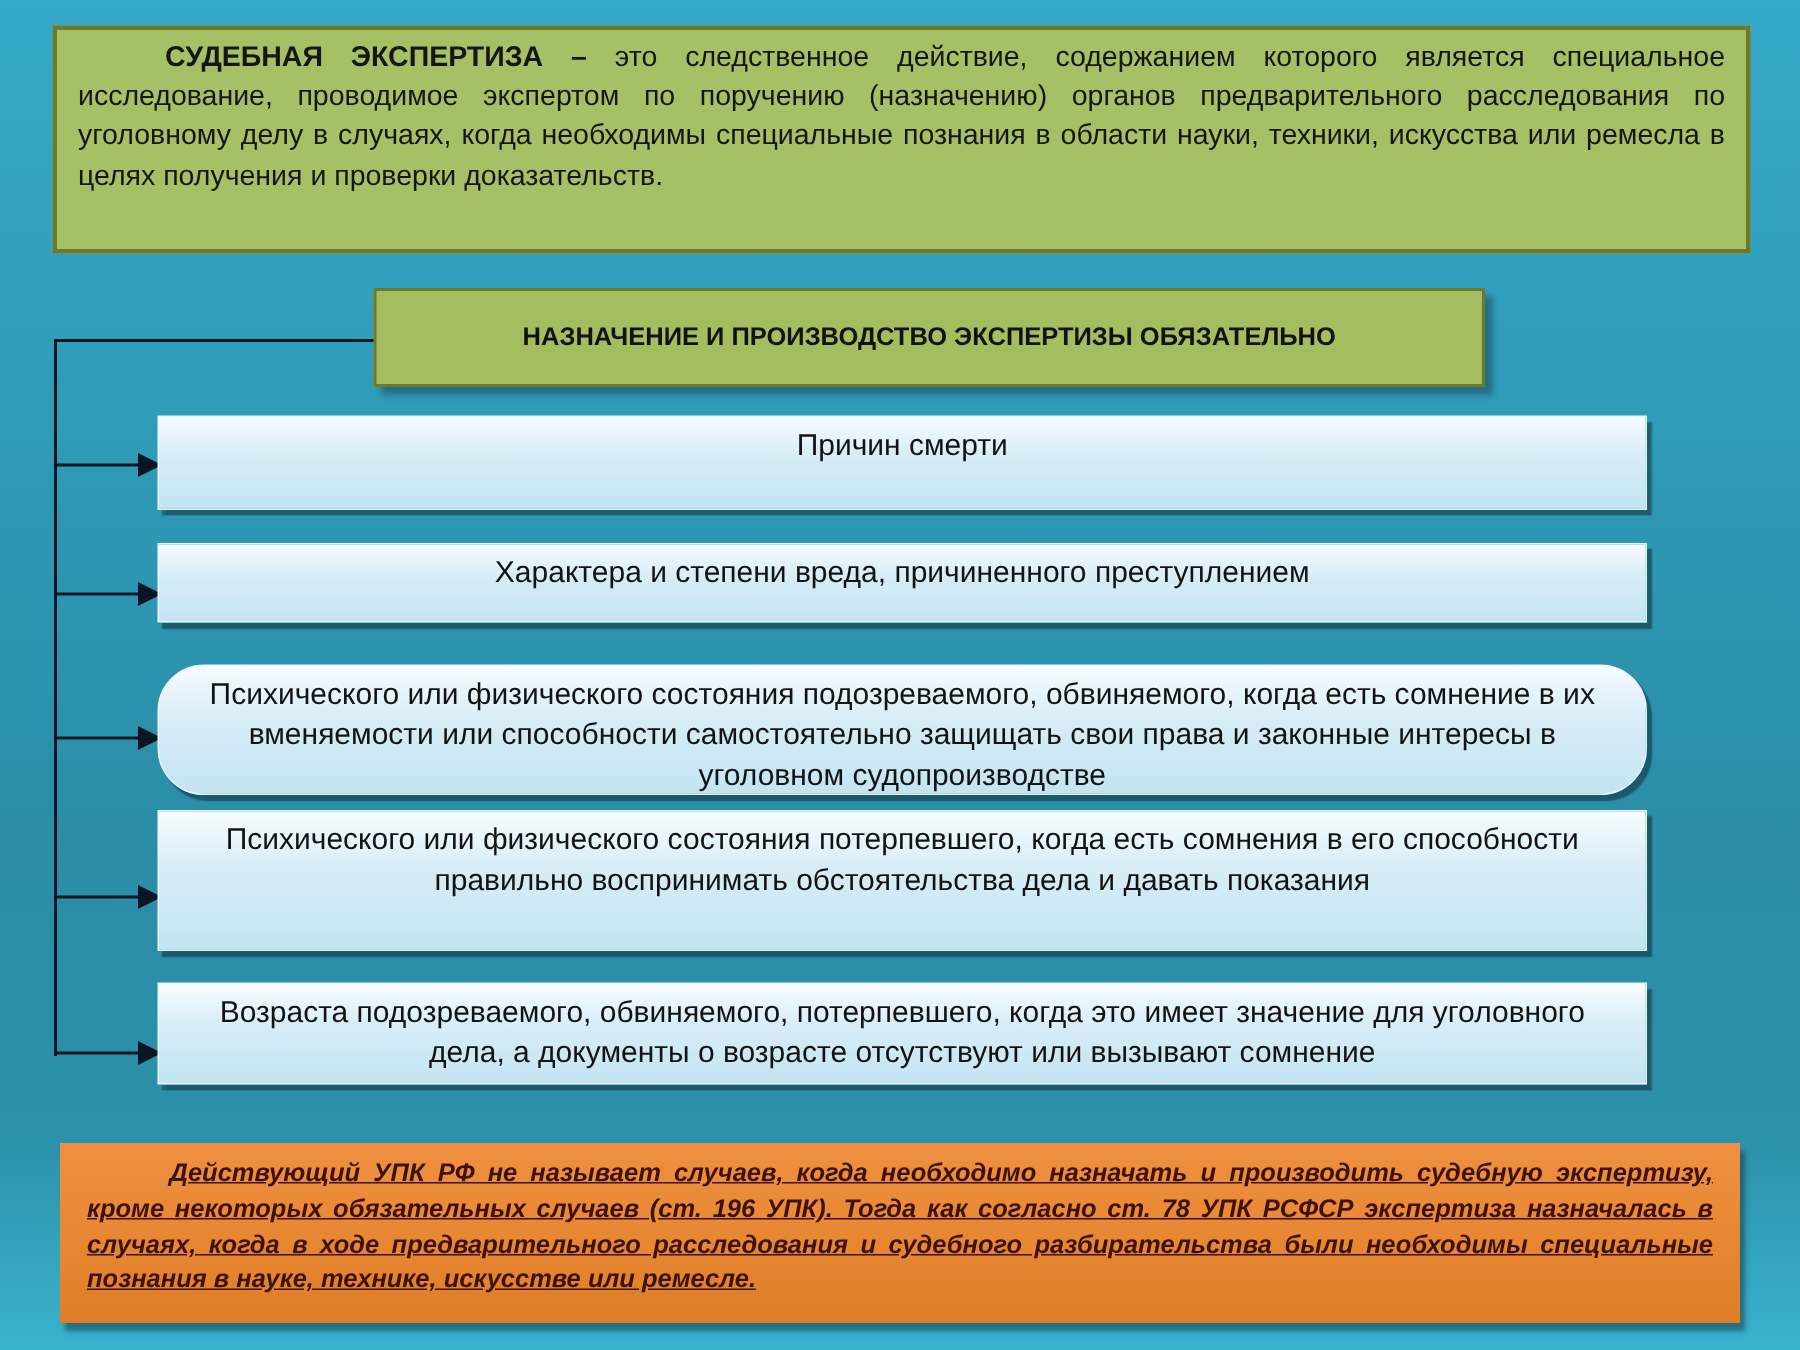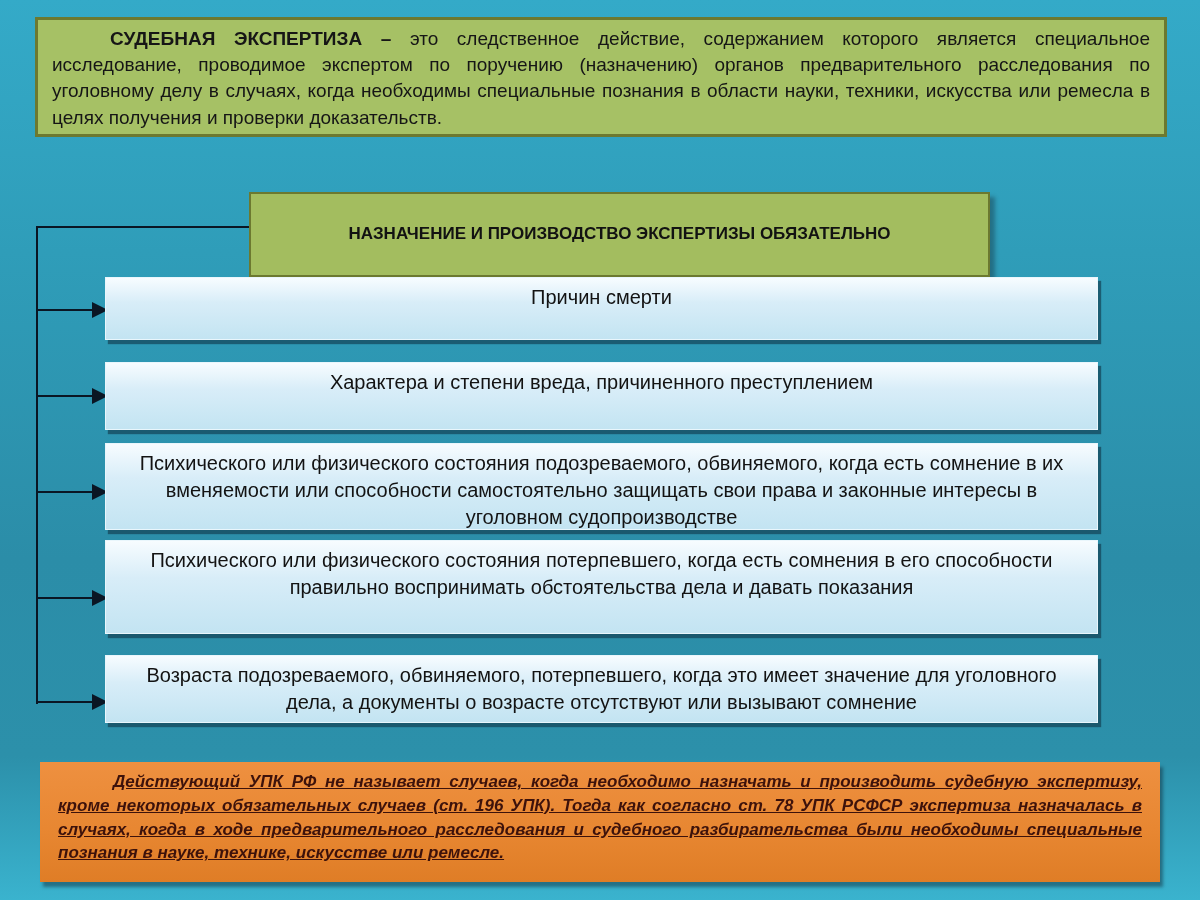--- a/index.html
+++ b/index.html
@@ -6,33 +6,33 @@
   body{
     width:1200px;height:900px;overflow:hidden;
     font-family:"Liberation Sans","DejaVu Sans",sans-serif;
     position:relative;
     background:linear-gradient(180deg,#34aac8 0%,#2f9db9 28%,#2b8da8 62%,#2c90aa 84%,#3ab3ce 100%);
   }
   .abs{position:absolute;box-sizing:border-box;}
 
   
   .def-box{
-    left:35px;top:17px;width:1132px;height:120px;
+    left:35px;top:17px;width:1132px;height:152px;
     background:#a6c165;border:3px solid #6c7930;
     padding:6px 14px 0 14px;
   }
   .def-text{
     margin:0;font-size:19px;line-height:1.38;color:#161616;
     text-align:justify;text-indent:58px;
   }
   .def-term{font-weight:bold;}
 
   
   .hdr-box{
-    left:249px;top:192px;width:741px;height:85px;
+    left:249px;top:192px;width:741px;height:66px;
     background:#a3bd5f;border:2px solid #6c7930;
     box-shadow:5px 5px 4px rgba(22,55,70,.45);
     display:flex;flex-direction:column;justify-content:center;align-items:center;
     text-align:center;font-weight:bold;font-size:17px;line-height:1.45;color:#121212;
   }
 
   
   .line{background:#0a1624;}
   .conn-top{left:36px;top:226px;width:213px;height:2px;}
   .conn-v{left:36px;top:226px;width:2px;height:478px;}
@@ -47,22 +47,22 @@
   
   .item-box{
     left:105px;width:993px;
     background:linear-gradient(180deg,#f7fcff 0%,#d8edf8 40%,#c3e4f2 100%);
     border:1px solid #e9f6fc;
     box-shadow:3px 4px 1px rgba(17,60,79,.65);
     padding:6px 20px 0 20px;
     text-align:center;font-size:20px;line-height:1.35;color:#131313;
   }
   .item-1{top:277px;height:63px;}
-  .item-2{top:362px;height:68px;}
-  .item-3{top:443px;height:87px;}
+  .item-2{top:362px;height:53px;}
+  .item-3{top:443px;height:87px;border-radius:31px;}
   .item-4{top:540px;height:94px;}
   .item-5{top:655px;height:68px;}
 
   
   .note-box{
     left:40px;top:762px;width:1120px;height:120px;
     background:linear-gradient(180deg,#ee9040 0%,#e88732 55%,#df7d26 100%);
     box-shadow:3px 5px 3px rgba(18,50,64,.5);
     padding:8px 18px 0 18px;
   }

